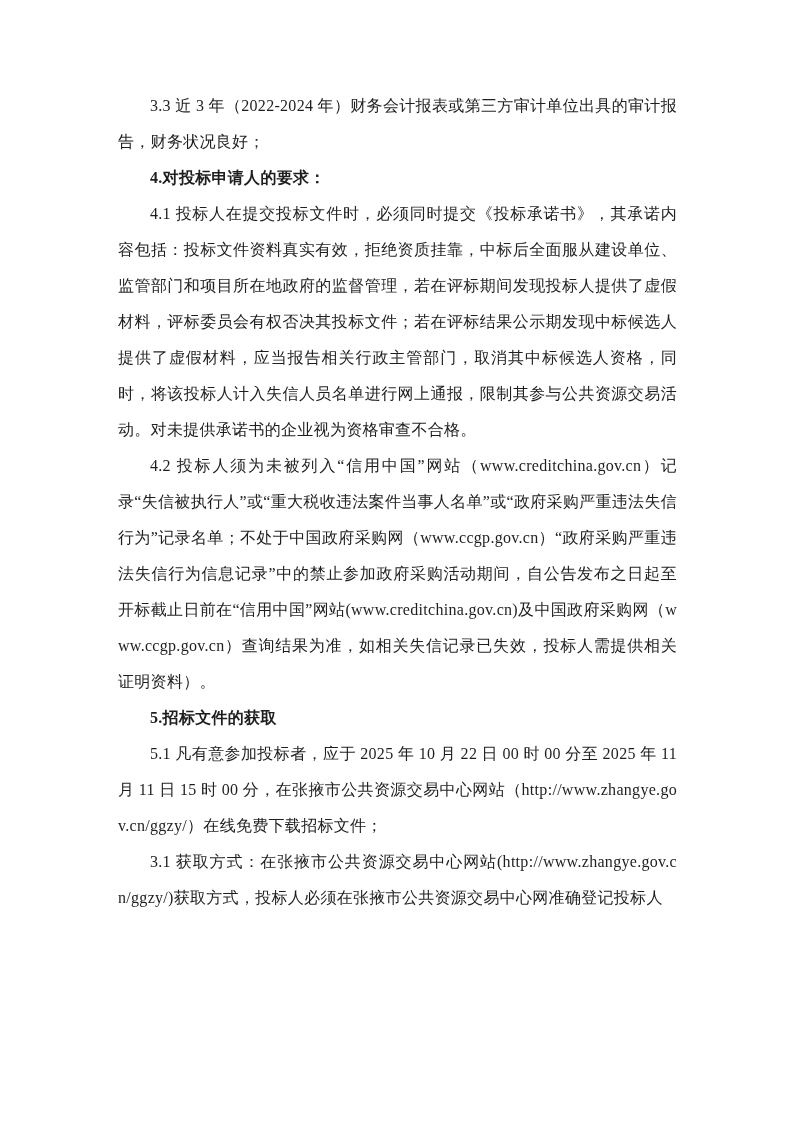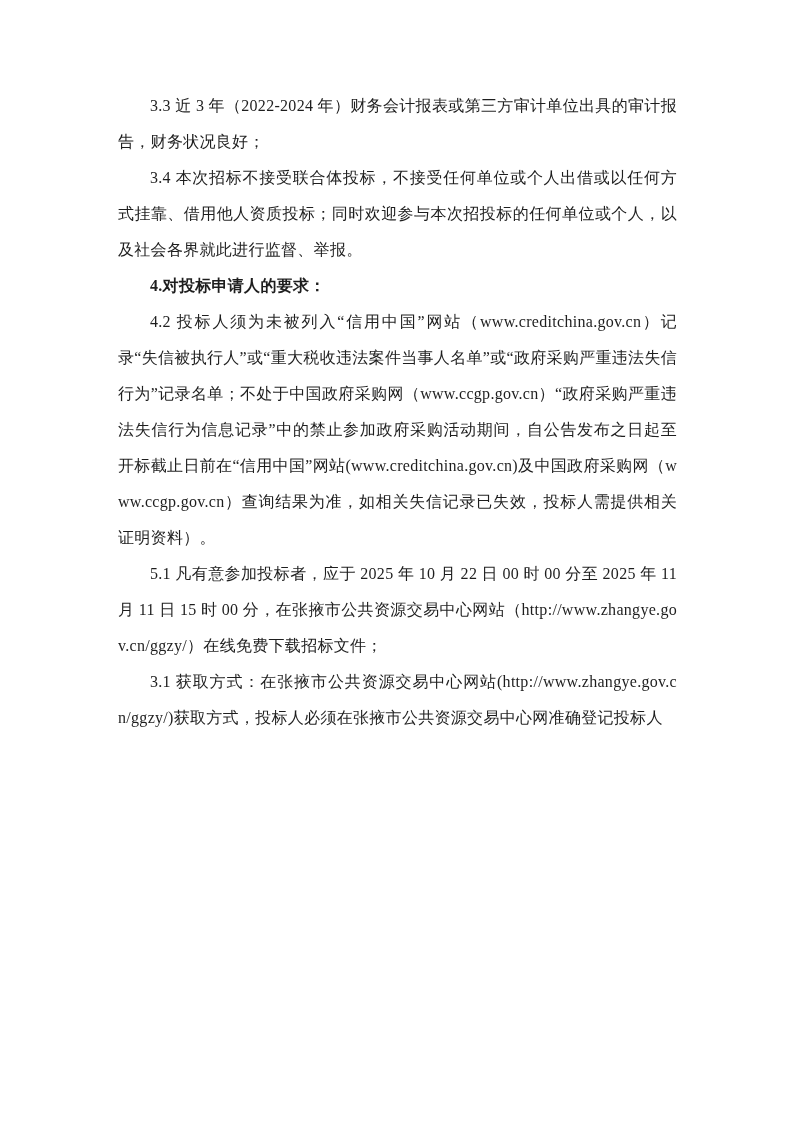--- a/index.html
+++ b/index.html
@@ -38,19 +38,20 @@
   .content span.u {
     text-underline-offset: 4px;
   }
 </style>
 </head>
 <body>
 
 <div class="page">
   <div class="content" style="color: rgb(30, 30, 30);">
       <p class="body"><span>3.3 近 3 年（2022-2024 年）财务会计报表或第三方审计单位出具的审计报告，财务状况良好；</span></p>
-      <p class="body"><span>3.4 本次招标不接受联合体投标，不接受任何单位或个人出借或以任何方式挂靠、借用他人资质投标；同时欢迎参与本次招投标的任何单位或个人，以及社会各界就此进行监督、举报。</span></p>
       <p class="heading"><span>4.对投标申请人的要求：</span></p>
+      <p class="body"><span>4.1 投标人在提交投标文件时，必须同时提交《投标承诺书》，其承诺内容包括：投标文件资料真实有效，拒绝资质挂靠，中标后全面服从建设单位、监管部门和项目所在地政府的监督管理，若在评标期间发现投标人提供了虚假材料，评标委员会有权否决其投标文件；若在评标结果公示期发现中标候选人提供了虚假材料，应当报告相关行政主管部门，取消其中标候选人资格，同时，将该投标人计入失信人员名单进行网上通报，限制其参与公共资源交易活动。对未提供承诺书的企业视为资格审查不合格。</span></p>
       <p class="body"><span>4.2 投标人须为未被列入“信用中国”网站（www.creditchina.gov.cn）记录“失信被执行人”或“重大税收违法案件当事人名单”或“政府采购严重违法失信行为”记录名单；不处于中国政府采购网（www.ccgp.gov.cn）“政府采购严重违法失信行为信息记录”中的禁止参加政府采购活动期间，自公告发布之日起至开标截止日前在“信用中国”网站(www.creditchina.gov.cn)及中国政府采购网（www.ccgp.gov.cn）查询结果为准，如相关失信记录已失效，投标人需提供相关证明资料）。</span></p>
+      <p class="heading"><span>5.招标文件的获取</span></p>
       <p class="body"><span>5.1 凡有意参加投标者，应于 </span><span class="u">2025</span><span> 年 </span><span class="u">10</span><span> 月 </span><span class="u">22</span><span> 日 </span><span class="u">00</span><span> 时 </span><span class="u">00</span><span> 分至 </span><span class="u">2025</span><span> 年 </span><span class="u">11</span><span> 月 </span><span class="u">11</span><span> 日 </span><span class="u">15</span><span> 时 00 分，在张掖市公共资源交易中心网站（http://www.zhangye.gov.cn/ggzy/）在线免费下载招标文件；</span></p>
       <p class="body"><span>3.1 获取方式：在张掖市公共资源交易中心网站(</span><span class="u">http://www.zhangye.gov.cn/ggzy/</span><span>)获取方式，投标人必须在张掖市公共资源交易中心网准确登记投标人</span></p>
     </div>
 </div>
 
 </body></html>

